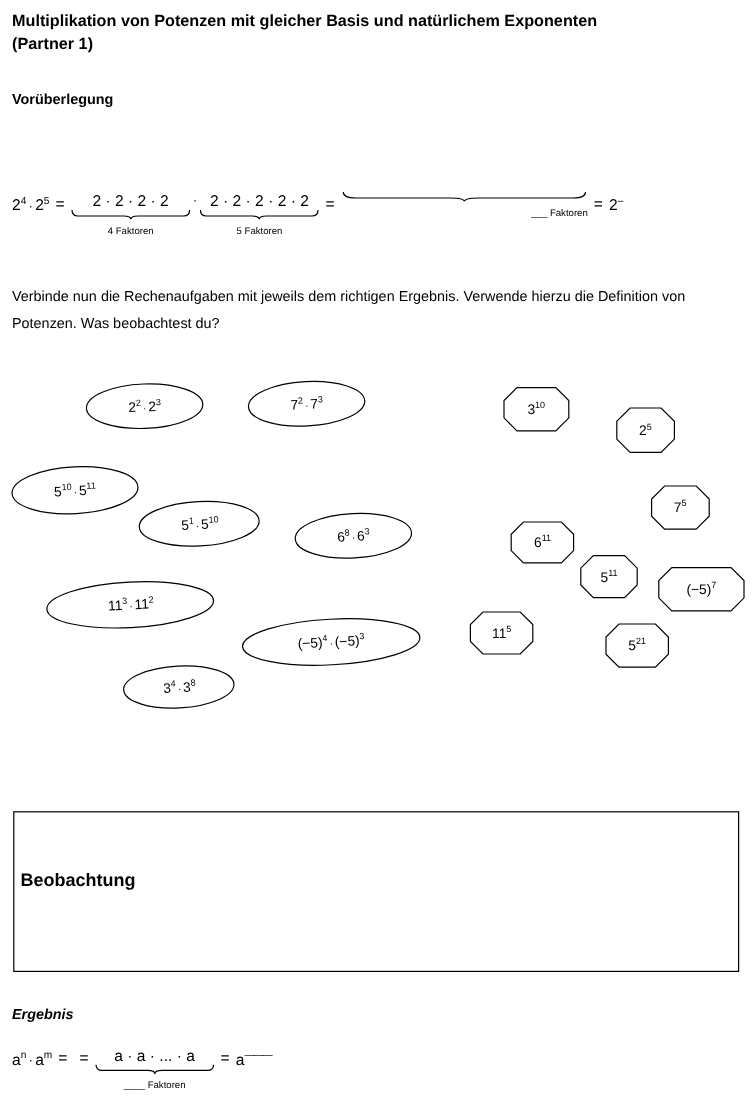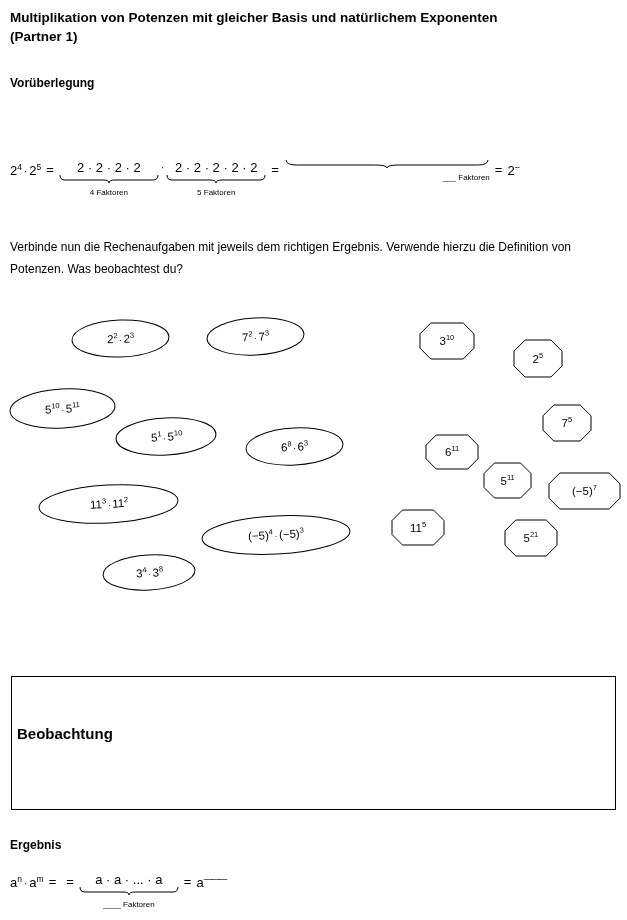--- a/index.html
+++ b/index.html
@@ -73,21 +73,21 @@
   }
   .obs-title {
     position: absolute;
     left: 5px; top: 4px;
     font-size: 15px; font-weight: bold; margin-top: 44px;
   }
 
   
   .res-head {
     position: absolute; left: 10px; top: 838px;
-    font-size: 12px; font-weight: bold;
+    font-size: 12px; font-weight: bold; font-style: italic;
   }
   .formula2 {
     position: absolute; left: 10px; top: 872px;
     font-size: 13px; white-space: nowrap;
   }
 </style>
 </head>
 <body>
 
 <div class="page">

